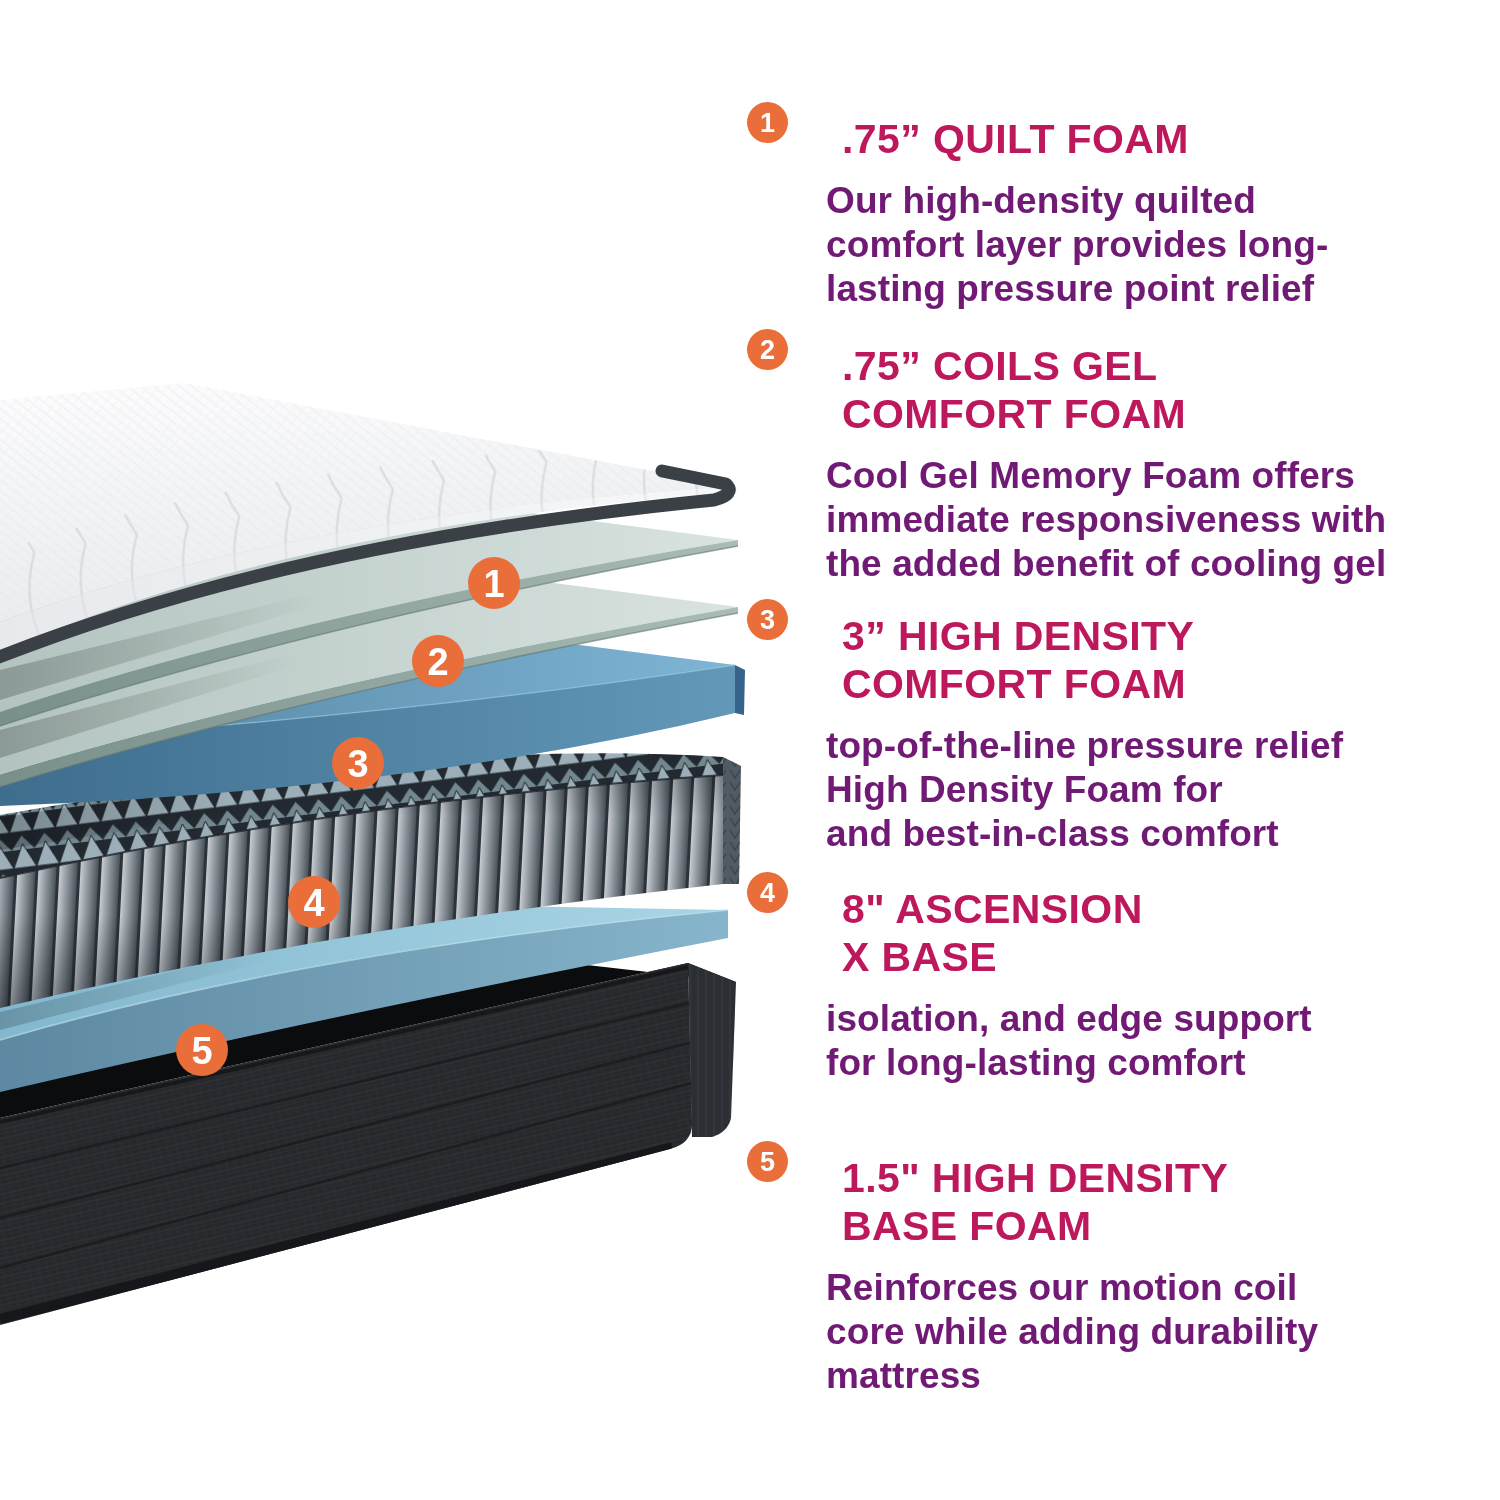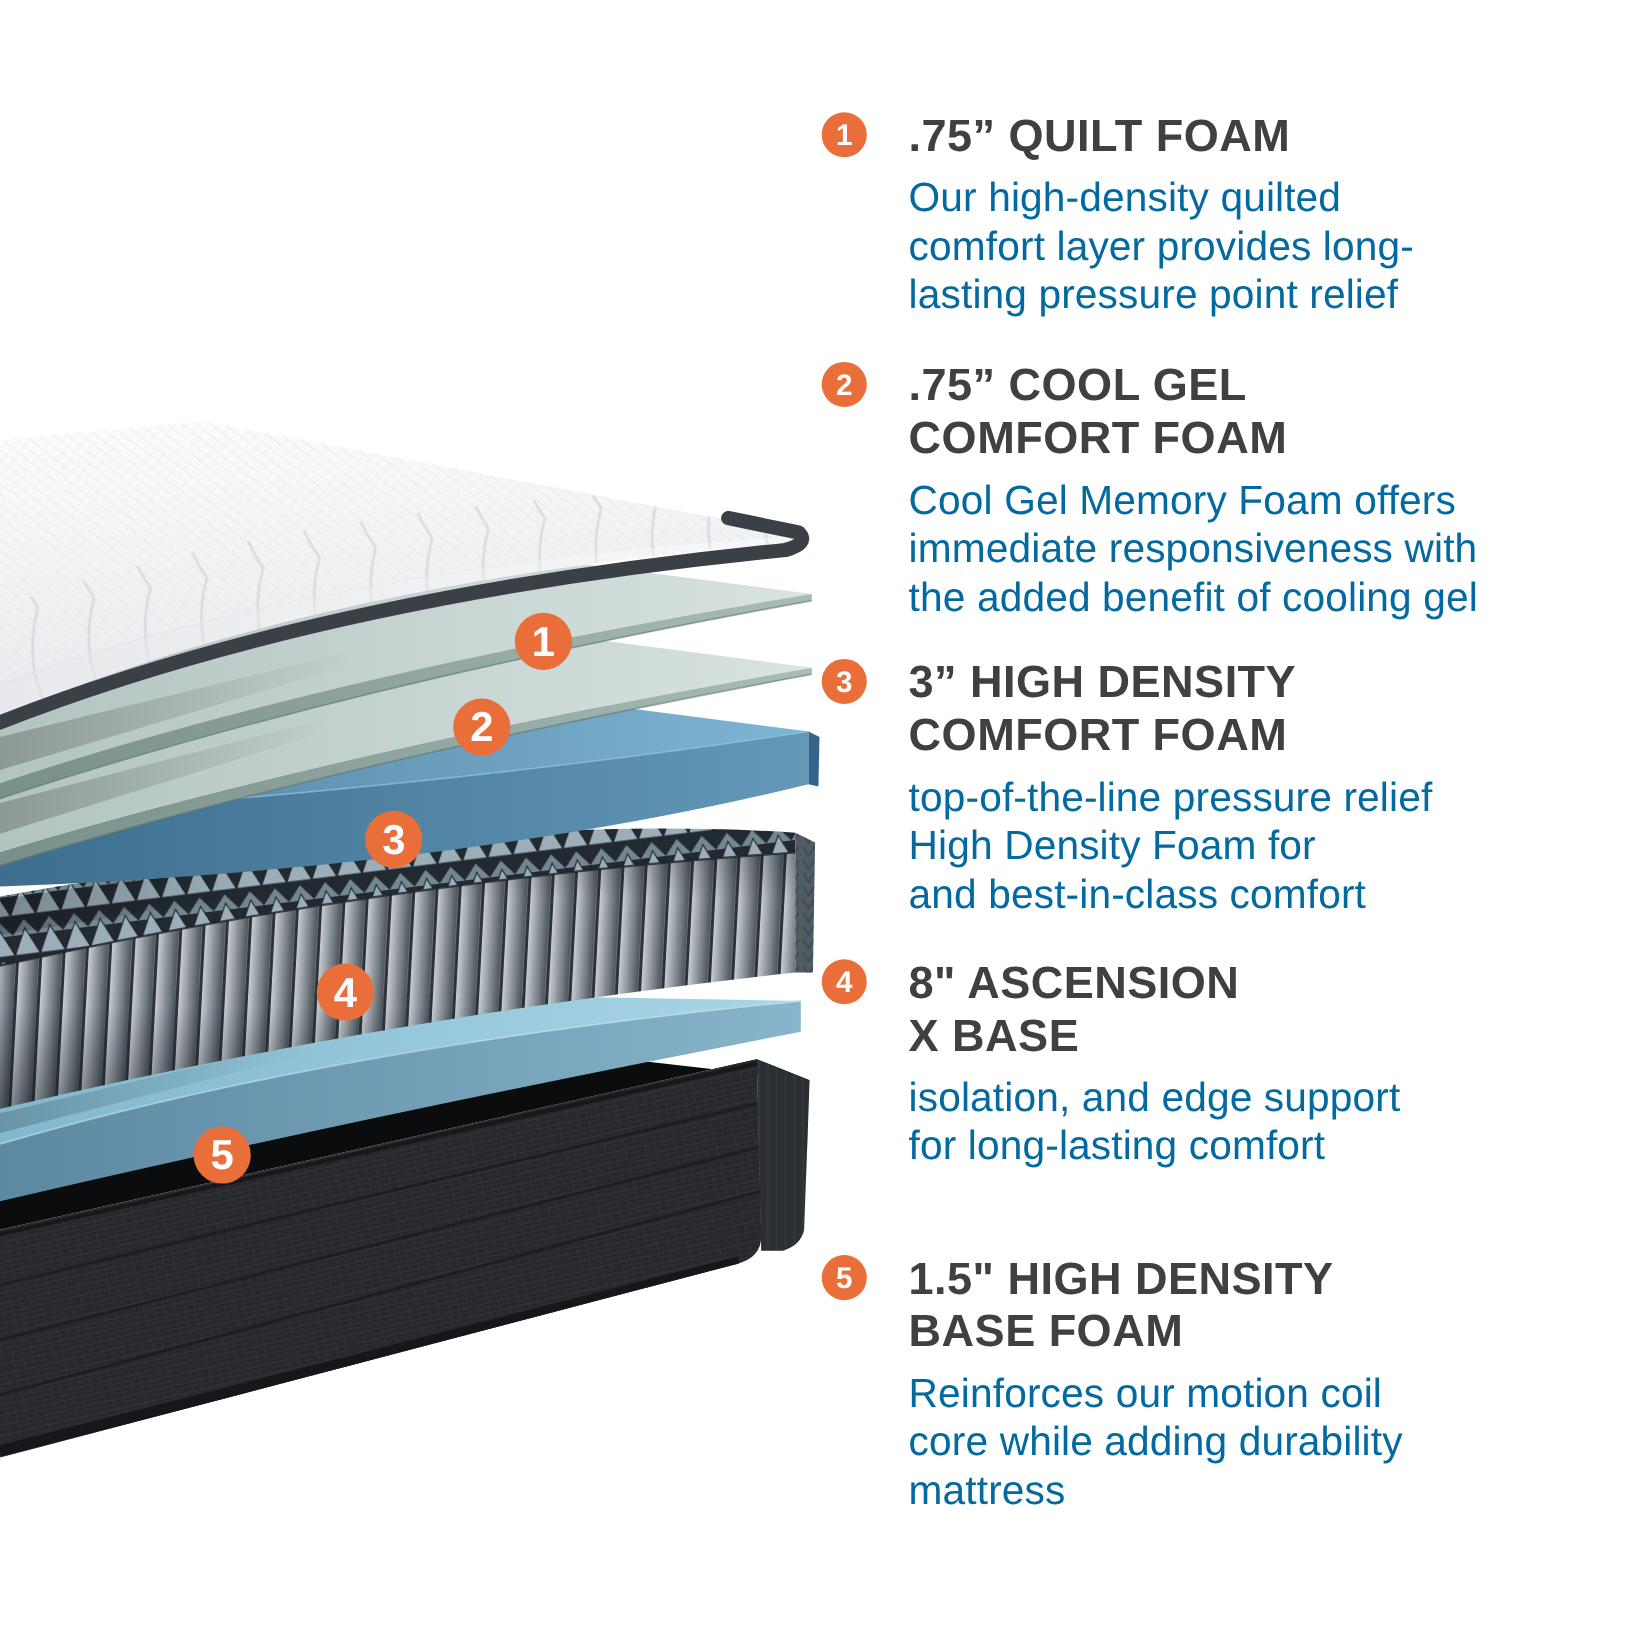--- a/index.html
+++ b/index.html
@@ -12,27 +12,27 @@
 
   
   .section{position:absolute;left:747px;width:730px;}
   .badge{
     position:absolute;left:0;top:3px;width:41px;height:41px;border-radius:50%;
     background:#EA6E3A;color:#fff;font-weight:700;font-size:27px;
     text-align:center;line-height:42px;
   }
   .content{margin-left:79px;}
   .content h2{
-    margin:0;font-size:41px;line-height:48px;font-weight:700;
-    color:#404040;letter-spacing:.4px;
+    margin:16px;font-size:41px;line-height:48px;font-weight:700;
+    color:#be185d;letter-spacing:.4px;
   }
   .content h2 .tl{display:block;}
   .content p{
-    margin:11px 0 0;font-size:37px;line-height:44px;font-weight:400;
-    color:#0369a1;letter-spacing:.1px;
+    margin:11px 0 0;font-size:37px;line-height:44px;font-weight:700;
+    color:#701a75;letter-spacing:.1px;
   }
   .content p .bl{display:block;}
 
   #s1{top:99px;} #s2{top:326px;} #s3{top:596px;} #s4{top:869px;} #s5{top:1138px;}
 </style>
 </head>
 <body>
 
 <div class="stage">
 
@@ -231,21 +231,21 @@
       </p>
     </div>
   </div>
 
   <div class="section" id="s2">
     <div class="badge">
       <span>2</span>
     </div>
     <div class="content">
       <h2>
-        <span class="tl">.75” COOL GEL</span>
+        <span class="tl">.75” COILS GEL</span>
         <span class="tl">COMFORT FOAM</span>
       </h2>
       <p>
         <span class="bl">Cool Gel Memory Foam offers</span>
         <span class="bl">immediate responsiveness with</span>
         <span class="bl">the added benefit of cooling gel</span>
         <span class="bl"></span>
       </p>
     </div>
   </div>

